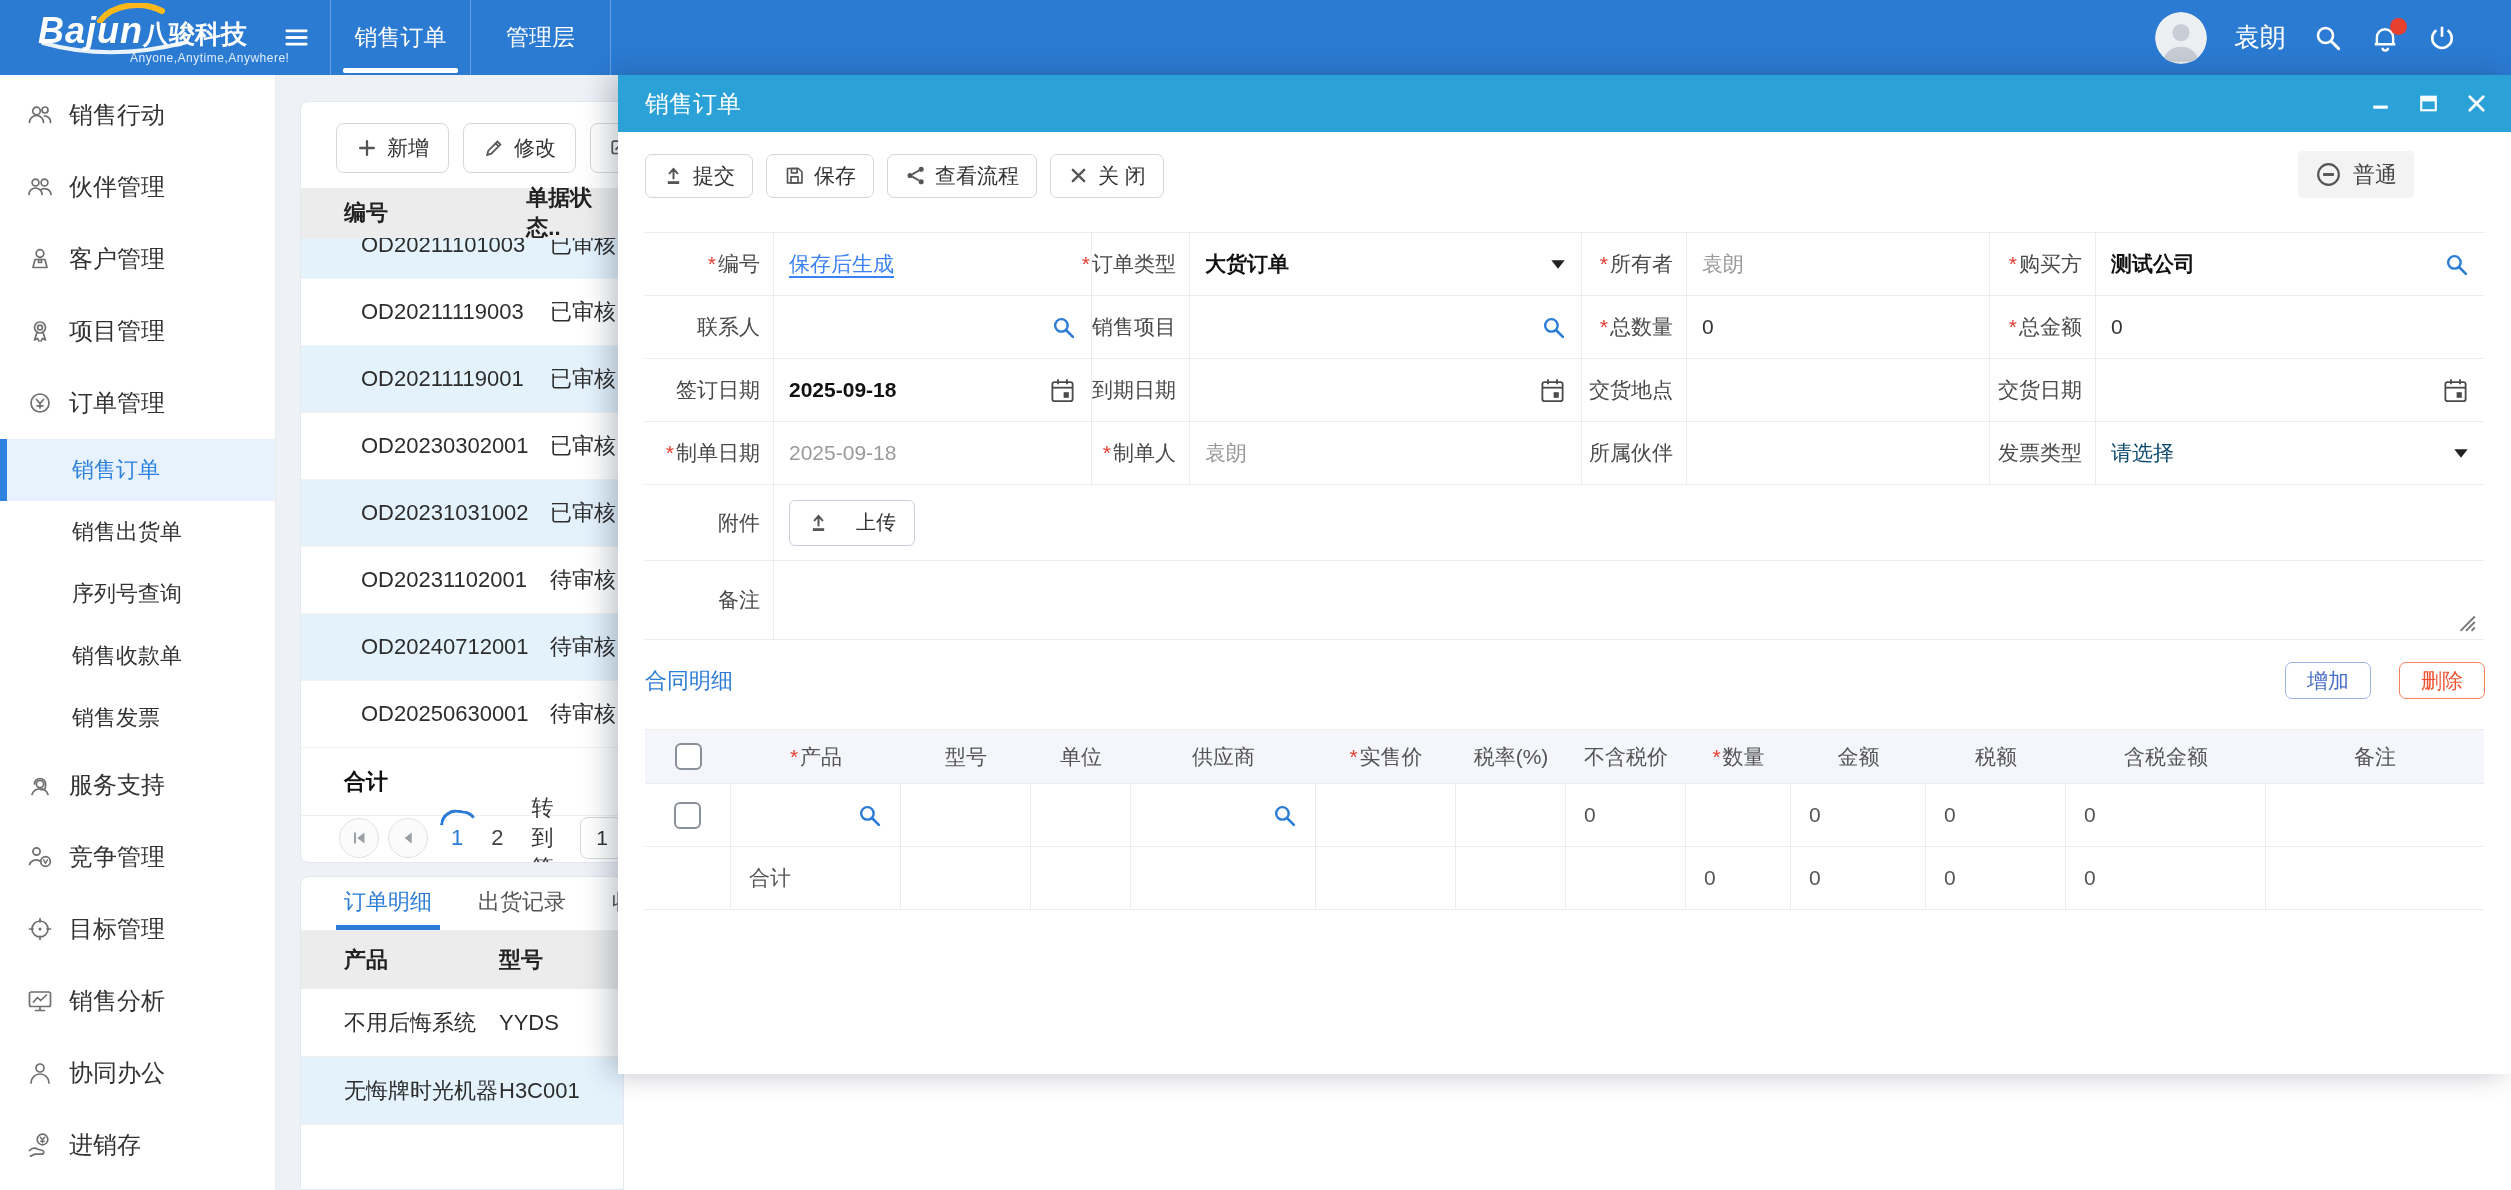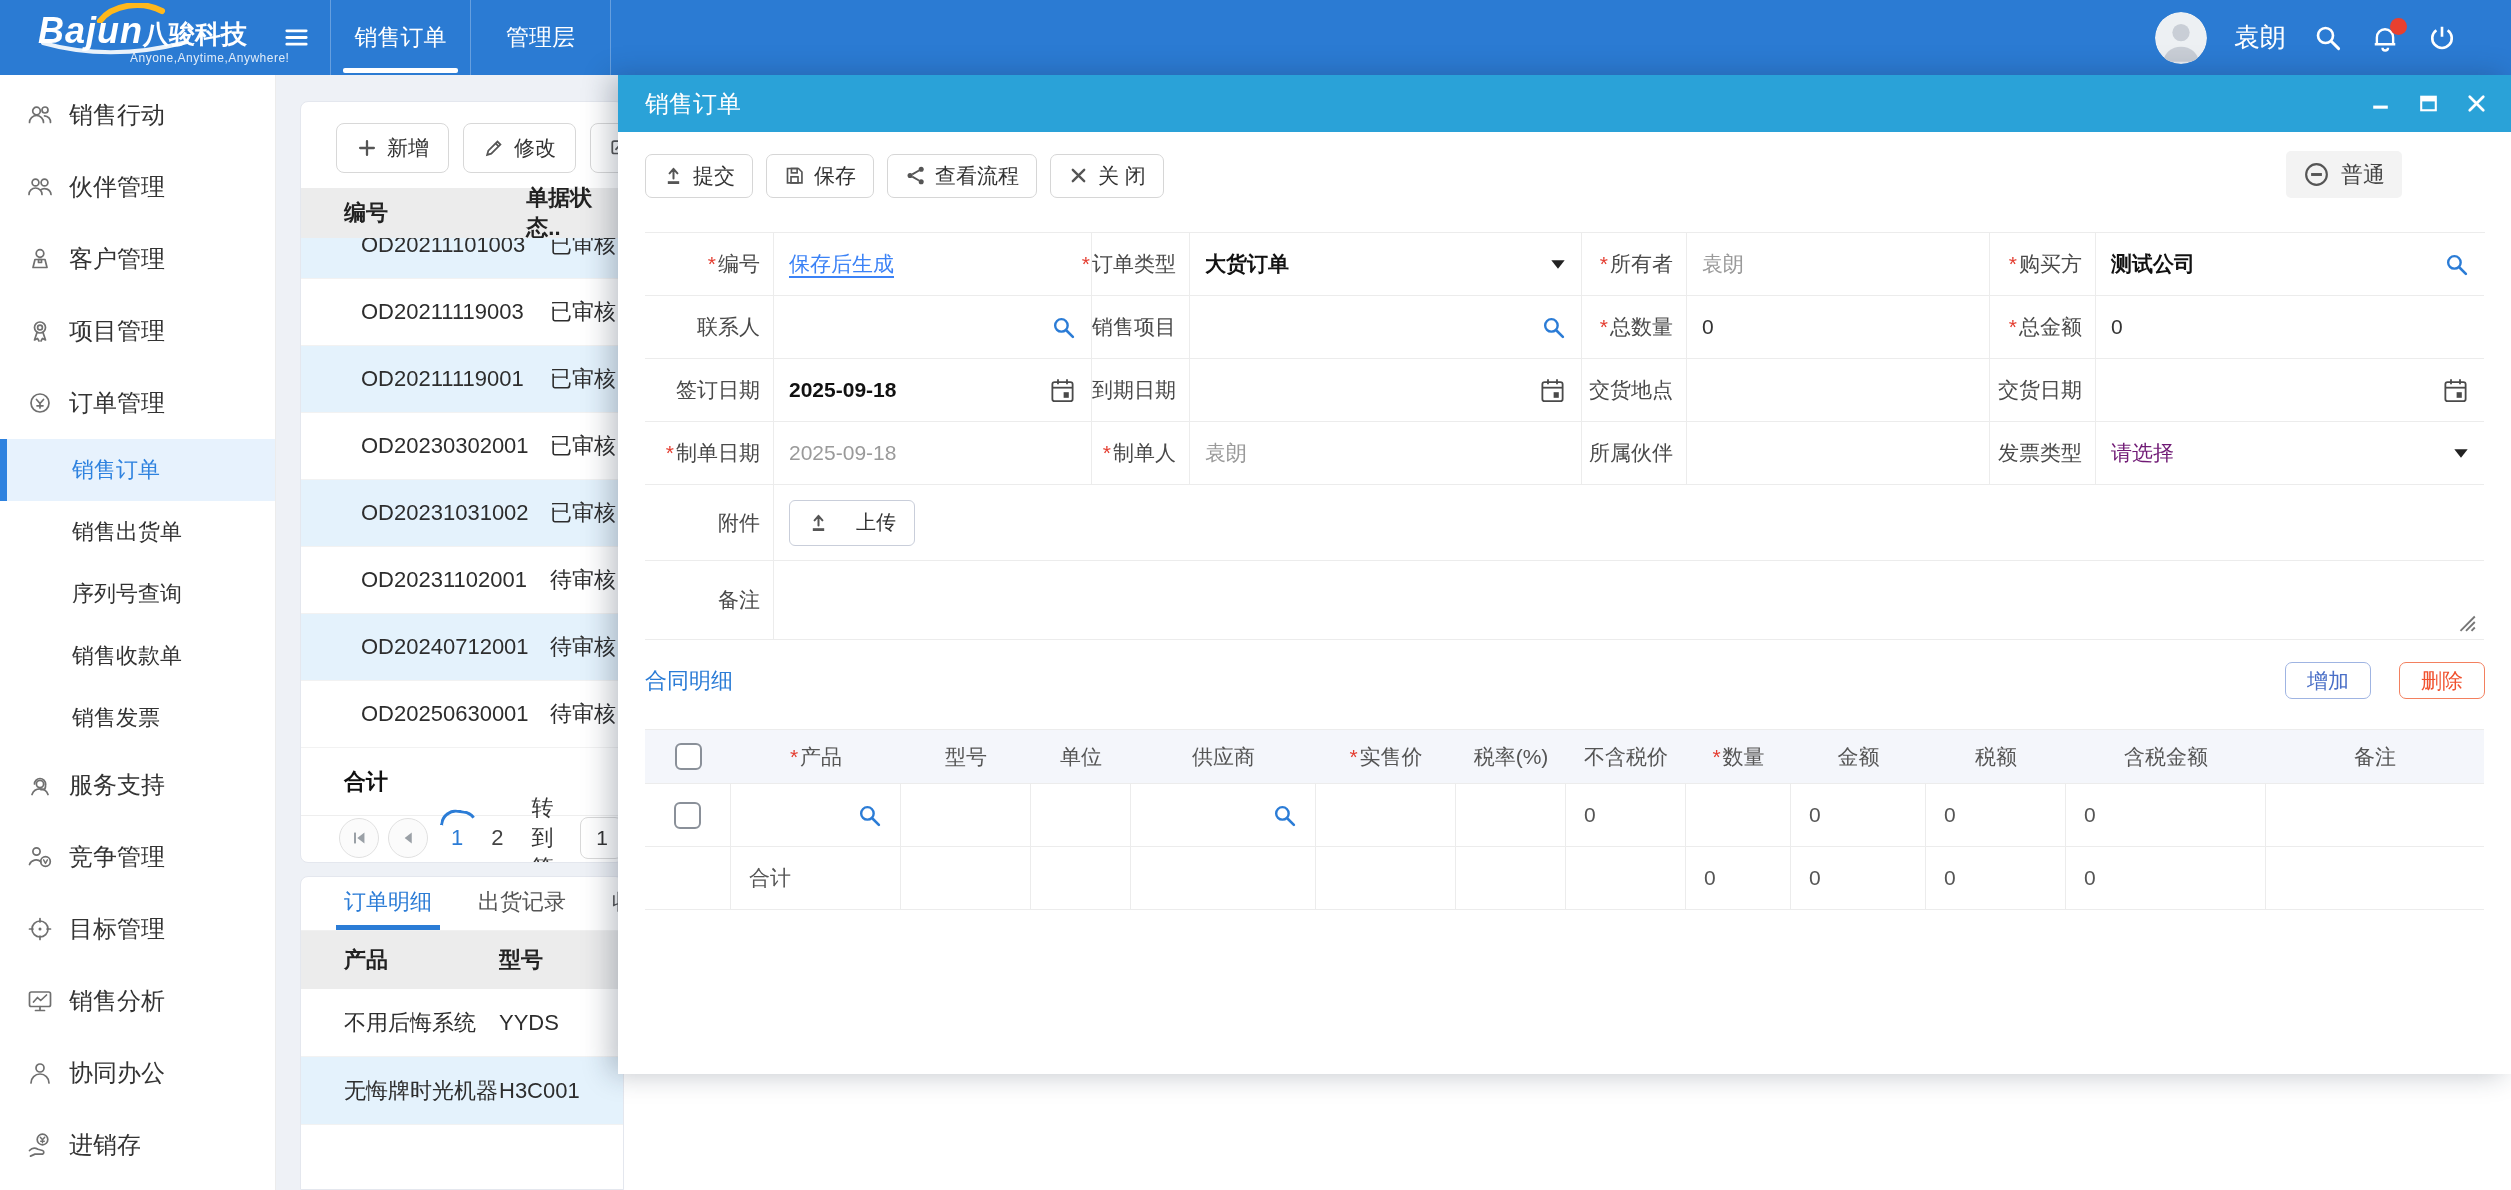--- a/index.html
+++ b/index.html
@@ -77,33 +77,33 @@
   .dialog{position:absolute;left:618px;top:75px;right:0;height:999px;background:#fff;z-index:10;
           box-shadow:-8px 0 26px rgba(25,39,60,.28)}
   .dlg-titlebar{height:57px;background:var(--dlghead,#2aa2d8);color:#fff;display:flex;align-items:center;padding:0 27px;position:relative}
   .dlg-title{font-size:24px}
   .win-btns{position:absolute;right:22px;top:0;height:57px;display:flex;align-items:center;gap:23px}
   .win-btn{width:25px;height:25px;color:#fff;cursor:pointer}
   .dlg-toolbar{height:85px;display:flex;align-items:center;padding:1px 27px;gap:13px;position:relative}
   .tb-btn{height:44px;border:1px solid #d6d6d6;border-radius:7px;background:#fff;padding:0 17px;display:flex;
           align-items:center;gap:9px;font-size:21px;color:#333;cursor:pointer;white-space:nowrap}
   .tb-btn .b-icon{width:21px;height:21px;color:#555;flex:none}
-  .mode-btn{position:absolute;right:109px;top:19px;height:47px;background:#f3f3f3;border:none;border-radius:5px;
+  .mode-btn{position:absolute;right:97px;top:19px;height:47px;background:#f3f3f3;border:none;border-radius:5px;
             padding:0 17px;display:flex;align-items:center;gap:11px;font-size:22px;color:#444;cursor:pointer}
   .mode-btn .b-icon{width:27px;height:27px;color:#555}
   .dlg-form{margin:13px 26px 0 27px;display:grid;grid-template-columns:129px 318px 98px 392px 105px 303px 106px 388px;border-top:1px solid #ececec}
   .f-label,.f-value{height:63px;border-bottom:1px solid #ececec;border-right:1px solid #ececec;display:flex;align-items:center;box-sizing:border-box;background:#fff}
   .f-label{justify-content:flex-end;padding-right:13px;font-size:21px;color:#4a4a4a;white-space:nowrap}
   .f-value{padding:0 15px;font-size:21px;color:#333}
   .last-col{border-right:none !important}
   .req{color:#e43d30;margin-right:2px}
   .v-underline{color:#3b82f6;text-decoration:underline;text-underline-offset:5px}
   .v-muted{color:#9a9a9a}
   .v-strong{color:#111;font-weight:bold}
-  .v-placeholder{color:#701a75}
+  .v-placeholder{color:#0c4a6e}
   .trail{margin-left:auto;width:25px;height:25px;color:var(--accent,#2b7cd6);flex:none;cursor:pointer}
   .trail.t-caret{width:16px;height:11px;color:#222}
   .trail.t-calendar{color:#4a4a4a;width:27px;height:27px}
   .upload-btn{height:46px;border:1px solid #c9ceda;border-radius:6px;background:#fff;padding:0 18px;display:flex;
               align-items:center;gap:27px;font-size:20px;color:#333;cursor:pointer}
   .upload-btn .b-icon{width:21px;height:21px;color:#555}
   .resize-corner{position:absolute;right:7px;bottom:6px;width:22px;height:22px;color:#777;cursor:nwse-resize}
   .dlg-section{margin:22px 26px 0 27px;height:37px;display:flex;align-items:center}
   .section-title{color:var(--accent,#2b7cd6);font-size:22px}
   .sec-btns{margin-left:auto;display:flex;gap:28px}

